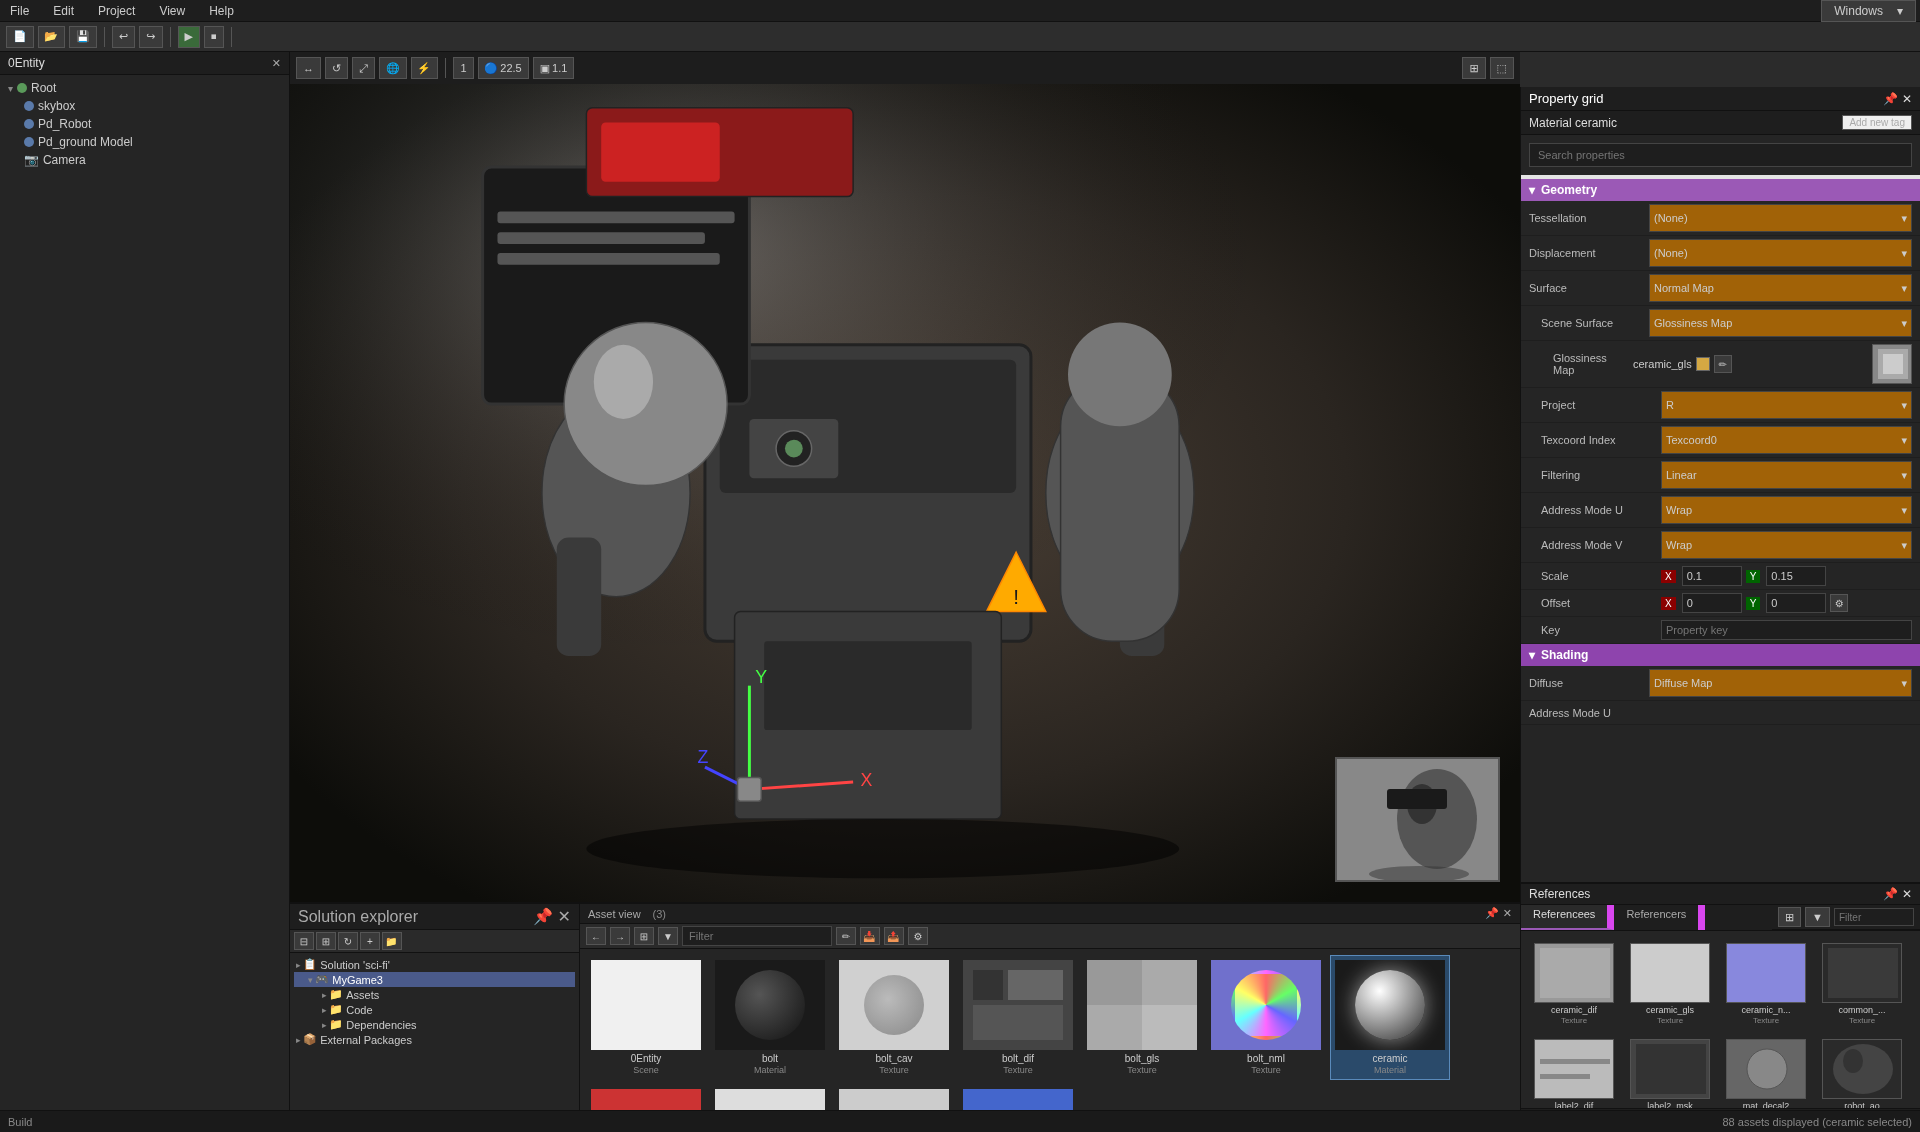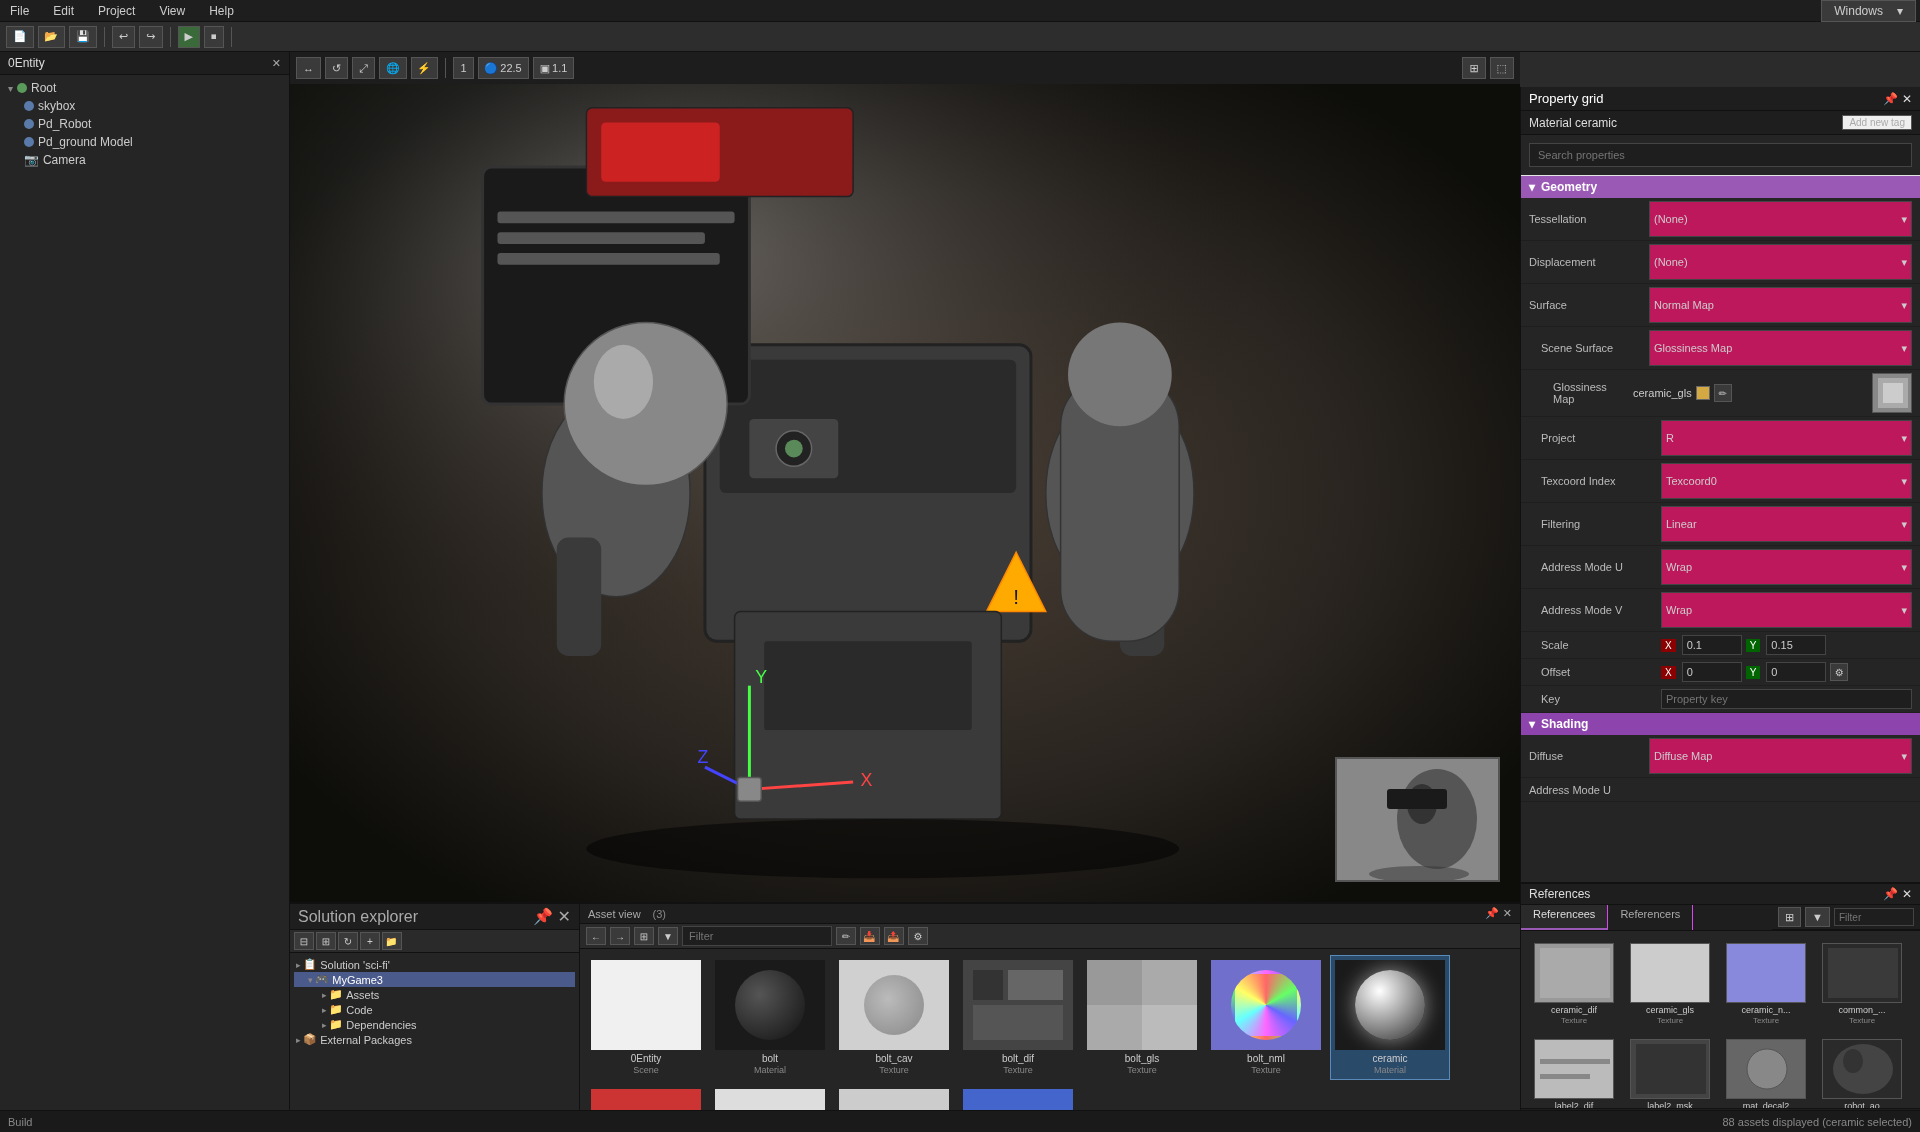--- a/index.html
+++ b/index.html
@@ -63,44 +63,44 @@
     .bottom-tabs { height: 22px; background: #1e1e1e; display: flex; align-items: center; border-top: 1px solid #111; }
     .bottom-tab { padding: 2px 12px; font-size: 11px; color: #aaa; cursor: pointer; border-right: 1px solid #333; }
     .bottom-tab.active { background: #2a2a2a; color: #ddd; }
 
     
     .right-panel { width: 400px; background: #252525; border-left: 1px solid #111; display: flex; flex-direction: column; margin-top: 35px; }
     .right-panel-header { background: #1e1e1e; padding: 4px 8px; font-size: 12px; color: #ddd; border-bottom: 1px solid #111; display: flex; align-items: center; justify-content: space-between; }
     .pg-title { font-size: 13px; color: #fff; }
     .add-tag-btn { font-size: 10px; color: #aaa; cursor: pointer; border: 1px solid #555; padding: 1px 6px; }
     .search-box { background: #1e1e1e; border: 1px solid #444; color: #ccc; height: 24px; padding: 0 8px; font-size: 11px; width: 100%; margin: 4px 0; }
-    .pg-search-wrap { padding: 4px 8px; border-bottom: 1px solid #e5e5e5; }
+    .pg-search-wrap { padding: 4px 8px; border-bottom: 4px solid #e5e5e5; }
 
     
     .pg-section { margin-bottom: 0; }
     .pg-section-header { background: #9b59b6; color: #fff; padding: 4px 8px; font-size: 12px; font-weight: bold; cursor: pointer; display: flex; align-items: center; gap: 6px; }
     .pg-section-header.shading { background: #8e44ad; }
     .pg-row { display: flex; align-items: center; padding: 3px 8px; border-bottom: 1px solid #1e1e1e; min-height: 24px; }
     .pg-row.indent1 { padding-left: 20px; }
     .pg-label { flex: 0 0 120px; color: #bbb; font-size: 11px; }
     .pg-value { flex: 1; display: flex; align-items: center; gap: 4px; }
-    .pg-dropdown { background: #be185d; border: 1px solid #444; color: #ccc; height: 36px; font-size: 11px; flex: 1; padding: 0 4px; cursor: pointer; display: flex; align-items: center; justify-content: space-between; }
+    .pg-dropdown { background: #a16207; border: 1px solid #444; color: #ccc; height: 28px; font-size: 11px; flex: 1; padding: 0 4px; cursor: pointer; display: flex; align-items: center; justify-content: space-between; }
     .pg-input { background: #1e1e1e; border: 1px solid #444; color: #ccc; height: 20px; font-size: 11px; width: 60px; padding: 0 4px; }
     .pg-checkbox { width: 14px; height: 14px; }
     .coord-x { background: #8b0000; color: #fff; padding: 1px 4px; font-size: 10px; margin-right: 2px; }
     .coord-y { background: #006400; color: #fff; padding: 1px 4px; font-size: 10px; margin-right: 2px; }
     .pg-texture-row { display: flex; align-items: center; padding: 3px 8px; border-bottom: 1px solid #1e1e1e; gap: 4px; }
     .pg-texture-thumb { width: 40px; height: 40px; background: #888; border: 1px solid #555; flex-shrink: 0; display: flex; align-items: center; justify-content: center; overflow: hidden; }
     .edit-btn { background: #3a3a3a; border: 1px solid #555; color: #ccc; width: 18px; height: 18px; font-size: 10px; cursor: pointer; display: flex; align-items: center; justify-content: center; }
 
     
     .ref-panel { height: 250px; background: #252525; border-top: 2px solid #111; display: flex; flex-direction: column; position: relative; }
     .ref-header { background: #1e1e1e; padding: 3px 8px; font-size: 12px; color: #ddd; border-bottom: 1px solid #111; display: flex; align-items: center; justify-content: space-between; }
     .ref-tabs { display: flex; background: #1e1e1e; border-bottom: 1px solid #111; }
-    .ref-tab { padding: 3px 12px; font-size: 11px; color: #aaa; cursor: pointer; border-right: 1px solid #d946ef; }
+    .ref-tab { padding: 3px 12px; font-size: 11px; color: #aaa; cursor: pointer; border-right: 7px solid #d946ef; }
     .ref-tab.active { background: #2a2a2a; color: #ddd; border-bottom: 2px solid #9b59b6; }
     .ref-grid { display: flex; flex-wrap: wrap; gap: 6px; padding: 8px; overflow-y: auto; flex: 1; }
     .ref-item { width: 90px; display: flex; flex-direction: column; align-items: center; cursor: pointer; padding: 4px; }
     .ref-thumb { width: 80px; height: 60px; background: #333; border: 1px solid #555; display: flex; align-items: center; justify-content: center; overflow: hidden; }
     .ref-label { font-size: 9px; color: #ccc; text-align: center; margin-top: 2px; line-height: 1.2; }
     .ref-sublabel { font-size: 8px; color: #888; text-align: center; }
 
     
     .status-bar { position: absolute; bottom: 0; left: 0; right: 0; height: 22px; background: #1a1a1a; border-top: 1px solid #111; display: flex; align-items: center; padding: 0 8px; font-size: 11px; color: #888; justify-content: space-between; }
 

